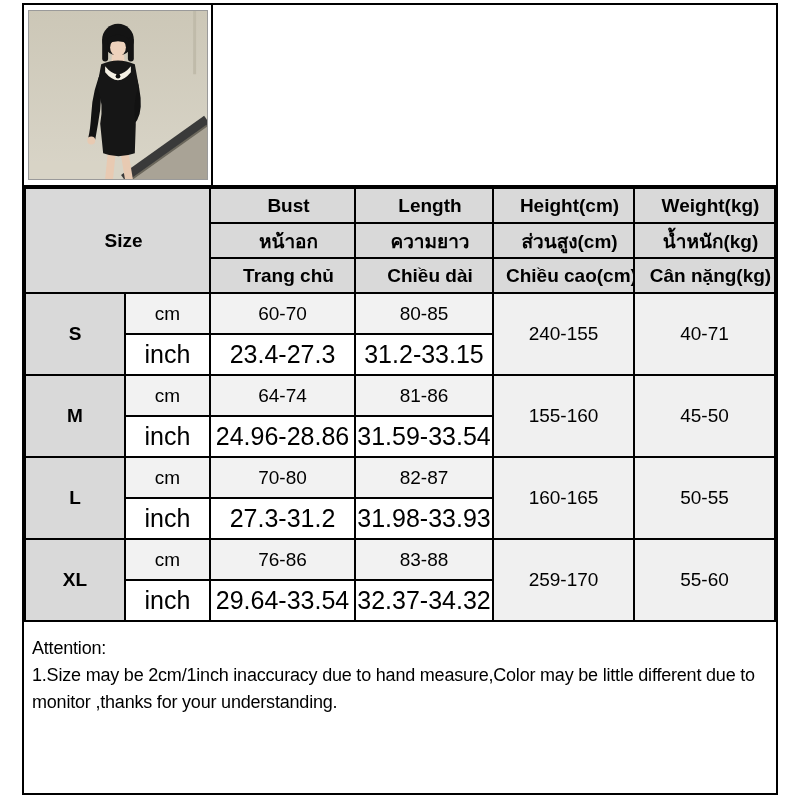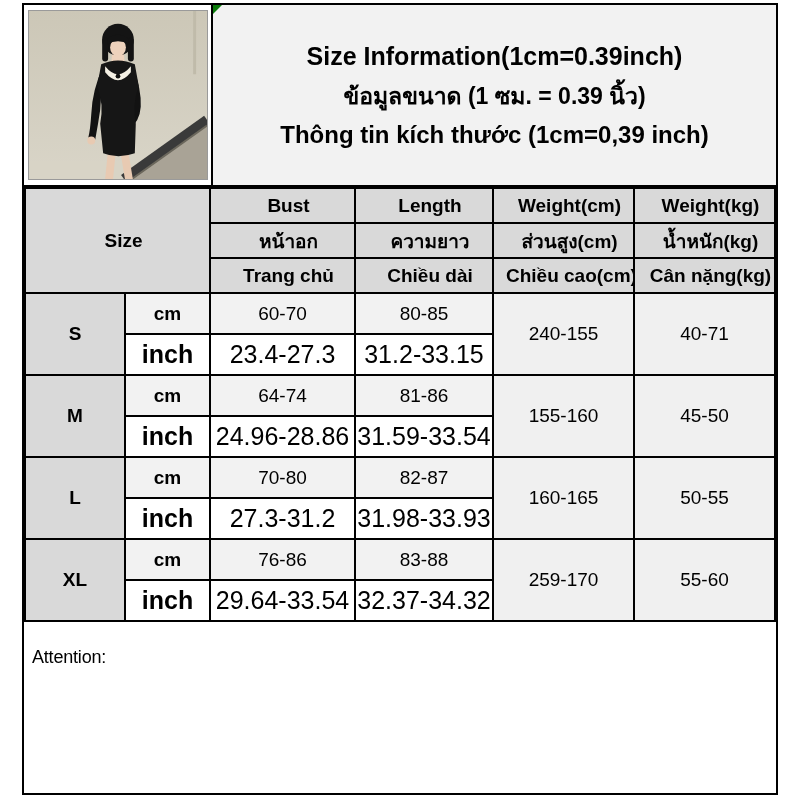--- a/index.html
+++ b/index.html
@@ -41,25 +41,25 @@
   }
   table.size-table td{
     border:2px solid #000;text-align:center;vertical-align:middle;
     padding:0;overflow:hidden;white-space:nowrap;
   }
   tr.hdr td{background:#d9d9d9;font-weight:bold;font-size:19px;height:33px;padding-left:12px;}
   td.size-hd{background:#d9d9d9;font-weight:bold;font-size:34px;}
   tr.cm-row td{background:#f2f2f2;height:39px;font-size:19px;}
   tr.inch-row td{background:#ffffff;height:39px;font-size:25px;}
   td.size-letter{background:#d9d9d9 !important;font-weight:bold;font-size:20px;}
-  td.unit{font-weight:bold;font-size:17px;}
+  td.unit{font-weight:normal;font-size:17px;}
   td.merged{background:#f0f0f0 !important;font-size:19px;}
   
   .attention{
-    flex:1;background:#fff;padding:22px 8px 0 8px;
+    flex:1;background:#fff;padding:13px 8px 0 8px;
     font-size:18px;line-height:27px;letter-spacing:-0.2px;
   }
 </style>
 </head>
 <body>
 
 <div class="sheet">
 
   <div class="top-row">
     <div class="photo-cell">
@@ -92,43 +92,37 @@
           <circle cx="90" cy="66" r="2.4" fill="#101010"></circle>
 
           <ellipse cx="90" cy="29" rx="16" ry="16" fill="#141414"></ellipse>
           <rect x="74" y="27" width="6" height="24" rx="3" fill="#141414"></rect>
           <rect x="100" y="27" width="6" height="24" rx="3" fill="#141414"></rect>
           <ellipse cx="90" cy="37" rx="8" ry="9" fill="#eed2bc"></ellipse>
           <path d="M79,28 Q90,20 101,28 L101,34 Q90,27 79,34 Z" fill="#141414"></path>
         </svg>
       </div>
     </div>
-    <div class="title-cell">
-      <div class="corner-marker"></div>
-      <div class="title-en">Size Information(1cm=0.39inch)</div>
-      <div class="title-th">ข้อมูลขนาด (1 ซม. = 0.39 นิ้ว)</div>
-      <div class="title-vi">Thông tin kích thước (1cm=0,39 inch)</div>
-    </div>
   </div>
 
   <table class="size-table">
     <colgroup>
       <col style="width:100px">
         <col style="width:85px">
         <col style="width:145px">
       <col style="width:138px">
         <col style="width:141px">
         <col style="width:141px">
     </colgroup>
     <tbody>
       <tr class="hdr">
         <td colspan="2" rowspan="3" class="size-hd">Size</td>
         <td>Bust</td>
         <td>Length</td>
-        <td>Weight(cm)</td>
+        <td>Height(cm)</td>
         <td>Weight(kg)</td>
       </tr>
       <tr class="hdr">
         <td>หน้าอก</td>
         <td>ความยาว</td>
         <td>ส่วนสูง(cm)</td>
         <td>น้ำหนัก(kg)</td>
       </tr>
       <tr class="hdr">
         <td>Trang chủ</td>
@@ -198,15 +192,16 @@
       <tr class="inch-row">
         <td class="unit">inch</td>
         <td>29.64-33.54</td>
         <td>32.37-34.32</td>
       </tr>
     </tbody>
   </table>
 
   <div class="attention">
     <div>Attention:</div>
+    <div>1.Size may be 2cm/1inch inaccuracy due to hand measure,Color may be little different due to monitor ,thanks for your understanding.</div>
   </div>
 
 </div>
 
 </body></html>

